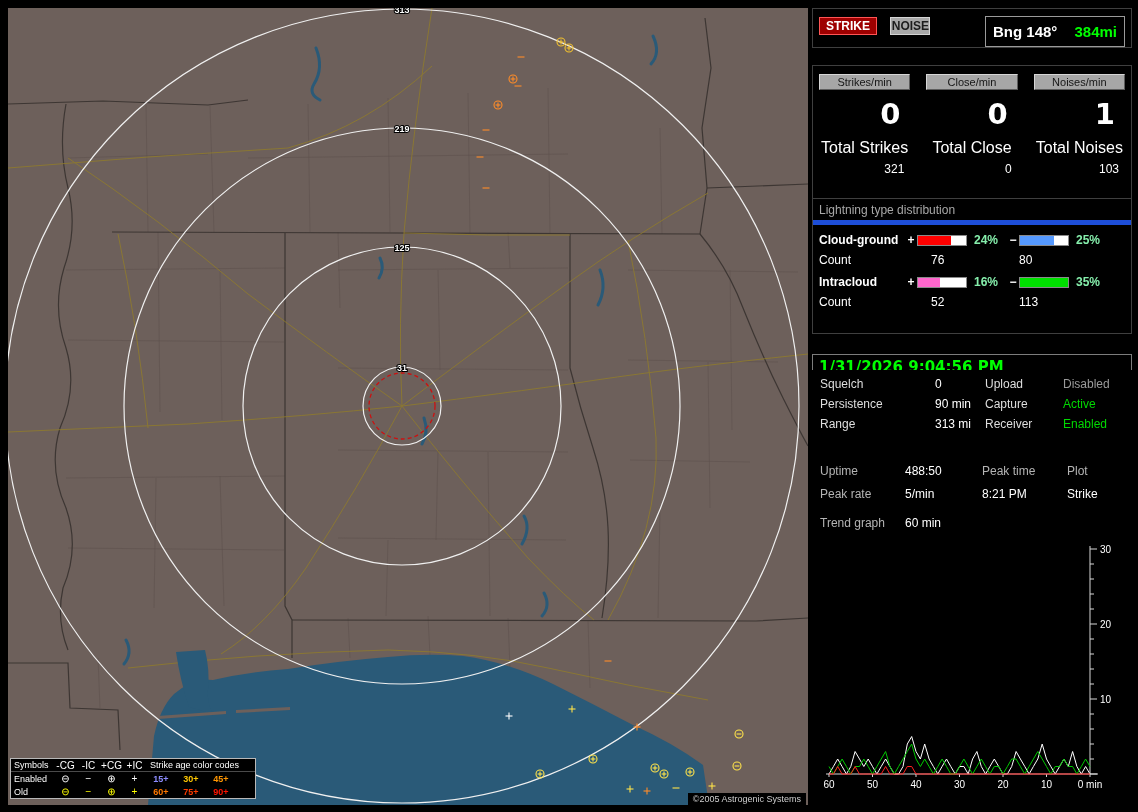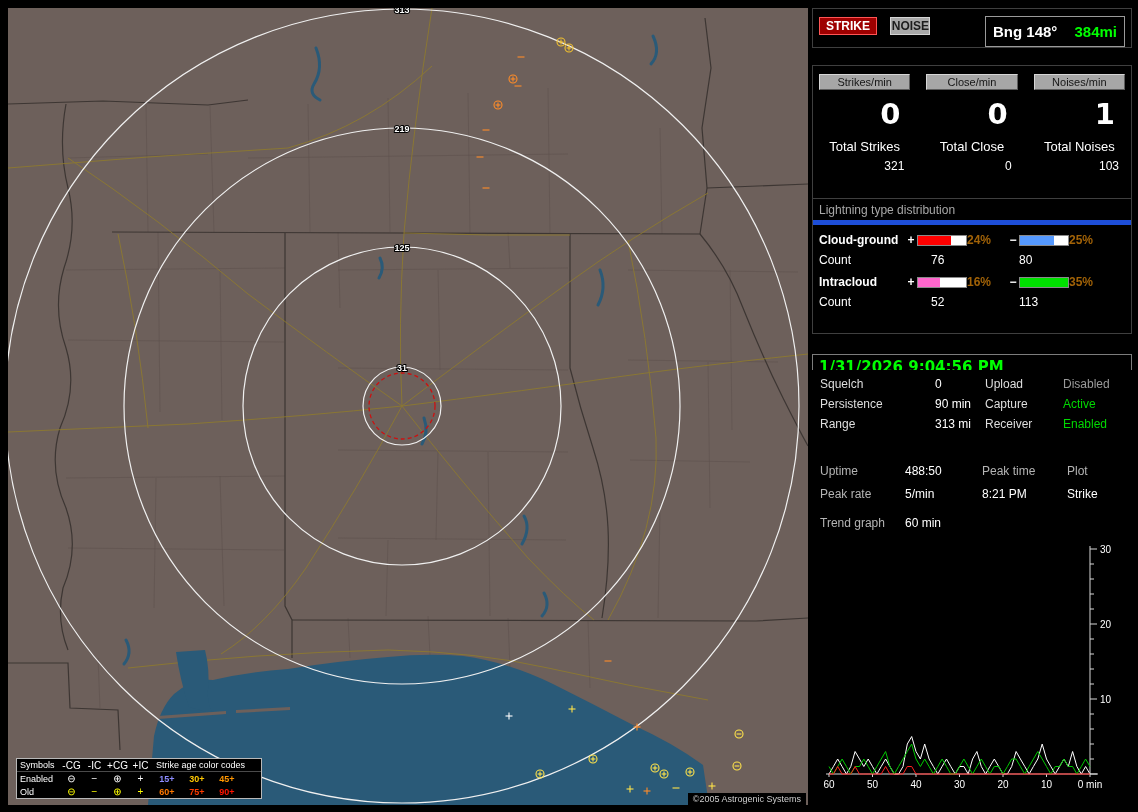--- a/index.html
+++ b/index.html
@@ -6,21 +6,21 @@
   html,body{width:1138px;height:812px;background:#000;overflow:hidden;
     font-family:"Liberation Sans",sans-serif}
   
   #map{position:absolute;left:8px;top:8px;width:800px;height:797px;background:#6d605b;overflow:hidden}
   #map-svg{position:absolute;left:0;top:0}
   .ring-label{fill:#fff;font-size:9px;font-weight:bold;text-anchor:middle;
     paint-order:stroke;stroke:#000;stroke-width:2px;font-family:"Liberation Sans",sans-serif}
   #copyright{position:absolute;right:2px;bottom:0;background:#000;color:#cfcfcf;
     font-size:9px;padding:1px 5px;white-space:nowrap}
   
-  #legend{position:absolute;left:8px;bottom:6px;width:246px;background:#000;
+  #legend{position:absolute;left:2px;bottom:6px;width:246px;background:#000;
     border:1px solid #b8b8b8;color:#fff;font-size:9px}
   .lg-row{display:flex;align-items:center;height:13px;padding:0 3px;white-space:nowrap}
   .lg-head{border-bottom:1px solid #4a4a4a}
   .lg-label{width:40px}
   .lg-sym{width:23px;text-align:center;font-size:10px;line-height:13px}
   .lg-age{width:30px;text-align:center;font-weight:bold}
   .lg-age-title{flex:1;padding-left:4px}
   
   #sidebar{position:absolute;left:812px;top:8px;width:320px;height:797px;color:#fff}
   .panel{position:absolute;left:0;width:320px;background:#000}
@@ -33,30 +33,30 @@
   #bng-box{position:absolute;right:6px;top:7px;width:140px;border:1px solid #9a9a9a;
     padding:6px 7px;display:flex;justify-content:space-between;font-weight:bold;font-size:15px}
   .bng-val{color:#00ff00}
   #p-rates{top:57px;height:138px;padding:8px 6px 0 6px}
   .rates-wrap{display:flex;gap:16px}
   .rate-col{flex:1}
   .rate-btn{background:#a6a6a6;color:#161616;font-size:11px;text-align:center;padding:1px 0;
     border:1px solid #d6d6d6;border-right-color:#5c5c5c;border-bottom-color:#5c5c5c;cursor:default}
   .big-num{font-family:"DejaVu Sans",sans-serif;font-size:29px;font-weight:bold;color:#fff;
     text-align:right;padding-right:10px;height:46px;line-height:48px}
-  .total-lbl{color:#fff;font-size:13px;text-align:center;margin-top:3px}
+  .total-lbl{color:#fff;font-size:16px;text-align:center;margin-top:3px}
   .total-val{color:#fff;font-size:12px;text-align:right;padding-right:6px;margin-top:5px}
   #p-dist{top:190px;height:136px}
   .dist-title{color:#a8a8a8;font-size:12px;padding:4px 6px 3px;border-bottom:5px solid #1d4ed8}
   .dist-row{display:flex;align-items:center;padding:0 6px;margin-top:8px}
   .d-label{width:86px;color:#fff;font-weight:bold;font-size:12px}
   .d-sign{width:12px;color:#fff;font-weight:bold;text-align:center;font-size:12px}
   .d-bar{width:50px;height:11px;background:#fff;border:1px solid #8a8a8a;position:relative;overflow:hidden}
   .d-fill{position:absolute;left:0;top:0;bottom:0}
-  .d-pct{width:38px;color:#a16207;font-weight:bold;font-size:12px;text-align:left;margin-right:2px}
+  .d-pct{width:38px;color:#86efac;font-weight:bold;font-size:12px;text-align:center;margin-right:2px}
   .count-row{display:flex;padding:0 6px;margin-top:6px;font-size:12px;color:#fff}
   .c-label{width:86px}
   .c-v1{width:100px;padding-left:26px}
   .c-v2{padding-left:14px}
   #p-time{top:346px;height:27px;border:1px solid #7c7c7c;padding:3px 6px;
     color:#00ff00;font-weight:bold;font-size:15px;font-family:"DejaVu Sans",sans-serif}
   #p-set{top:362px;height:70px;padding-top:4px}
   .set-row{display:flex;padding:0 8px;height:20px;line-height:20px;font-size:12px}
   .s-l1{width:115px;color:#dedede}
   .s-v1{width:50px;color:#fff}

